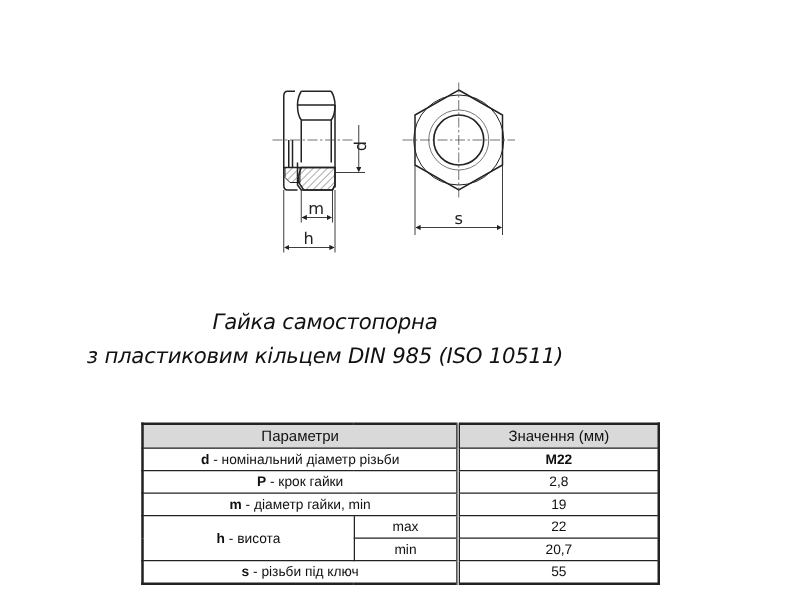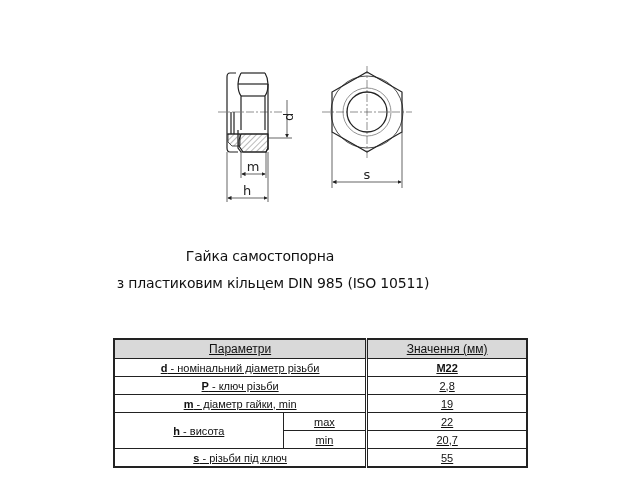--- a/index.html
+++ b/index.html
@@ -1,26 +1,26 @@
 <!DOCTYPE html>
 <html><head>
   <meta charset="utf-8">
   <style>
     html, body { margin: 0; padding: 0; background: #ffffff; }
     body { width: 640px; height: 480px; position: relative; overflow: hidden; font-family: "Liberation Sans", sans-serif; color: #111; }
     #drawing { position: absolute; left: 0; top: 0; width: 640px; height: 230px; }
-    .title { position: absolute; left: 0; width: 520px; text-align: center; font-family: "DejaVu Sans", sans-serif; font-size: 14px; color: #111; letter-spacing: -0.2px; }
+    .title { position: absolute; left: 0; width: 520px; text-align: center; font-family: "DejaVu Sans", sans-serif; font-size: 17px; color: #111; letter-spacing: -0.2px; font-style: italic; }
     .title.l1 { top: 248px; }
-    .title.l2 { top: 275px; padding-left: 13px; }
+    .title.l2 { top: 275px; }
     table.spec { position: absolute; left: 113px; top: 338px; width: 415px; border-collapse: collapse; font-family: "Liberation Sans", sans-serif; font-size: 11px; color: #111; }
     table.spec td, table.spec th { border: 1px solid #222; padding: 0; height: 17px; text-align: center; font-weight: normal; }
     table.spec th { background: #d9d9d9; font-size: 12px; height: 18px; }
     table.spec .sep { border-left: 3px double #222; }
     table.spec b { font-weight: bold; }
-    table.spec { border: 2px solid #222; text-decoration: underline; }
+    table.spec { border: 2px solid #222; }
   </style>
 </head>
 <body>
 
 <svg id="drawing" viewBox="0 0 640 230" xmlns="http://www.w3.org/2000/svg">
   <defs>
     <pattern id="hatch" patternUnits="userSpaceOnUse" width="4" height="4" patternTransform="rotate(45)">
       <line x1="0" y1="0" x2="0" y2="4" stroke="#555" stroke-width="0.8"></line>
     </pattern>
     <marker id="arr" markerWidth="6" markerHeight="6" refX="5" refY="3" orient="auto">
@@ -101,21 +101,21 @@
   <tbody>
       <tr>
     <th colspan="2">Параметри</th>
     <th class="sep">Значення (мм)</th>
   </tr>
   <tr>
     <td colspan="2"><b>d</b><span> - номінальний діаметр різьби</span></td>
     <td class="sep"><b>M22</b></td>
   </tr>
   <tr>
-    <td colspan="2"><b>P</b><span> - ключ різьби</span></td>
+    <td colspan="2"><b>P</b><span> - крок гайки</span></td>
     <td class="sep">2,8</td>
   </tr>
   <tr>
     <td colspan="2"><b>m</b><span> - діаметр гайки, min</span></td>
     <td class="sep">19</td>
   </tr>
   <tr>
     <td rowspan="2"><b>h</b><span> - висота</span></td>
     <td>max</td>
     <td class="sep">22</td>

